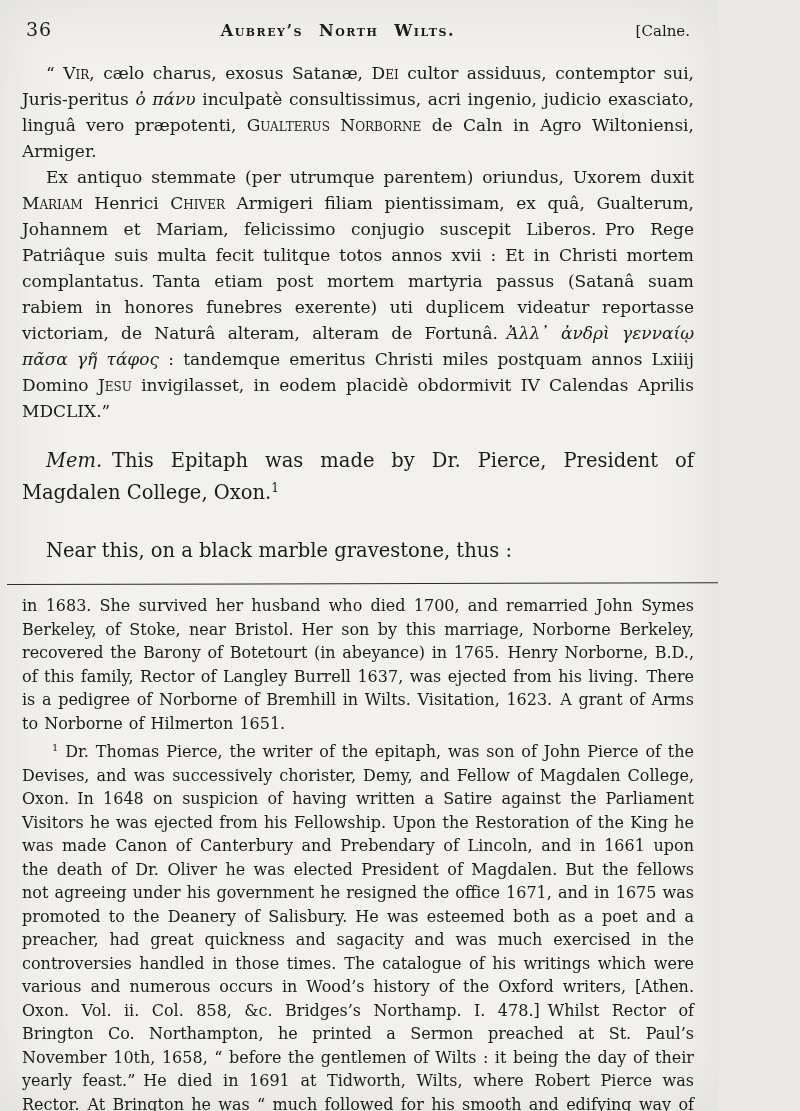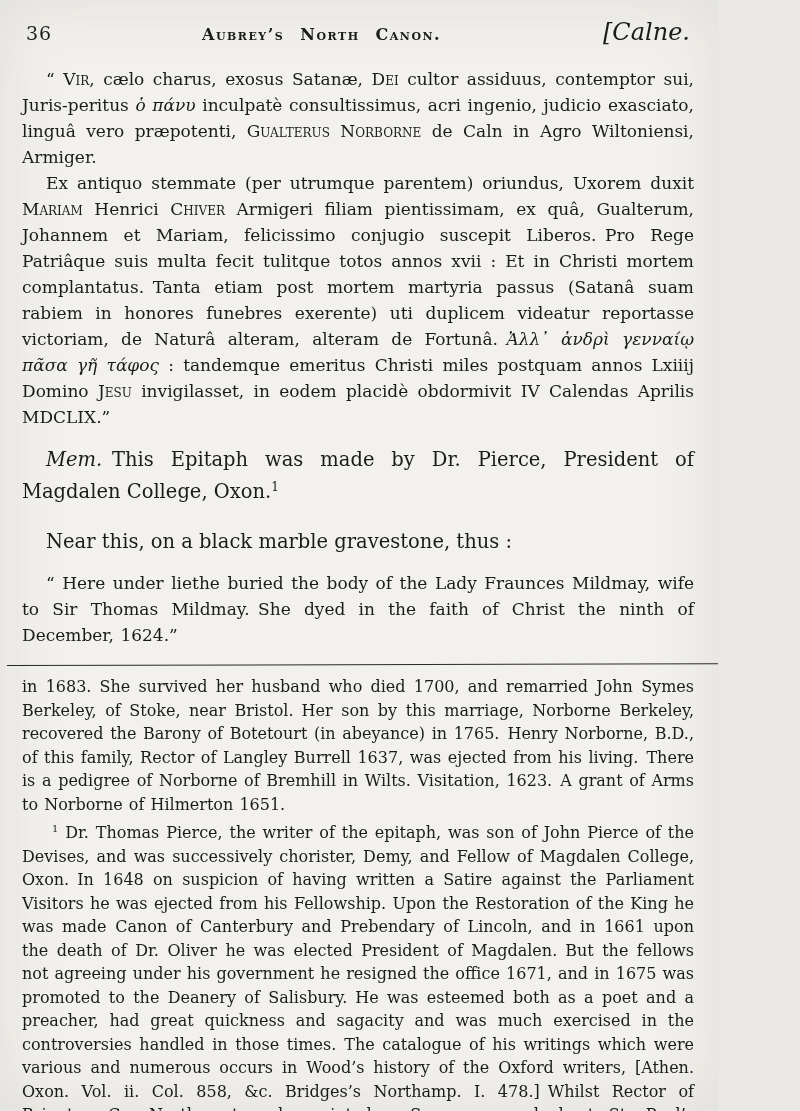--- a/index.html
+++ b/index.html
@@ -28,31 +28,31 @@
   }
   .pageno { font-size: 19px; letter-spacing: 1px; }
   .runtitle {
     font-variant: small-caps;
     font-weight: bold;
     font-size: 16px;
     letter-spacing: 1.5px;
     word-spacing: 9px;
     transform: translateX(-6px);
   }
-  .sidehead { font-style: italic; font-size: 24px; }
+  .sidehead { font-size: 15px; }
   
   .textblock { margin-top: 20px; }
   p { margin: 0; text-align: justify; }
   .q  { font-size: 17px; line-height: 26px; word-spacing: 1px; }
   .m  { font-size: 19.5px; line-height: 32px; }
   .fn { font-size: 16px;   line-height: 23.5px; word-spacing: 1px; }
   .ind1 { text-indent: 24px; }
   .ind2 { text-indent: 30px; }
-  .mt1 { margin-top: 14px; }
-  .mt2 { margin-top: 18px; }
+  .mt1 { margin-top: 21px; }
+  .mt2 { margin-top: 26px; }
   .mt3 { margin-top: 12px; }
   .sc { font-variant: small-caps; }
   .i  { font-style: italic; }
   sup { font-size: 0.62em; line-height: 0; vertical-align: super; }
   
   .fnrule {
     border: none;
     border-top: 1.5px solid #2a2a2a;
     width: 786px;
     margin: 16px 0 10px -15px;
@@ -60,30 +60,29 @@
   }
   .footblock p + p { margin-top: 5px; }
 </style>
 </head>
 <body>
 
 <div class="page">
 
   <div class="runhead">
     <span class="pageno">36</span>
-    <span class="runtitle">Aubrey’s North Canon.</span>
+    <span class="runtitle">Aubrey’s North Wilts.</span>
     <span class="sidehead">[Calne.</span>
   </div>
 
   <div class="textblock">
       <p class="q ind1"><span>“ </span><span class="sc">Vir</span><span>, cælo charus, exosus Satanæ, </span><span class="sc">Dei</span><span> cultor assiduus, contemptor sui, Juris-peritus </span><span class="i">ὁ πάνυ</span><span> inculpatè consultissimus, acri ingenio, judicio exasciato, linguâ vero præpotenti, </span><span class="sc">Gualterus Norborne</span><span> de Caln in Agro Wiltoniensi, Armiger.</span></p>
       <p class="q ind1"><span>Ex antiquo stemmate (per utrumque parentem) oriundus, Uxorem duxit </span><span class="sc">Mariam</span><span> Henrici </span><span class="sc">Chiver</span><span> Armigeri filiam pientissimam, ex quâ, Gualterum, Johannem et Mariam, felicissimo conjugio suscepit Liberos. Pro Rege Patriâque suis multa fecit tulitque totos annos xvii : Et in Christi mortem complantatus. Tanta etiam post mortem martyria passus (Satanâ suam rabiem in honores funebres exerente) uti duplicem videatur reportasse victoriam, de Naturâ alteram, alteram de Fortunâ. </span><span class="i">Ἀλλ᾽ ἀνδρὶ γενναίῳ πᾶσα γῆ τάφος</span><span> : tandemque emeritus Christi miles postquam annos Lxiiij Domino </span><span class="sc">Jesu</span><span> invigilasset, in eodem placidè obdormivit IV Calendas Aprilis MDCLIX.”</span></p>
       <p class="m ind1 mt1"><span class="i">Mem.</span><span> This Epitaph was made by Dr. Pierce, President of Magdalen College, Oxon.</span><sup>1</sup></p>
       <p class="m ind1 mt2"><span>Near this, on a black marble gravestone, thus :</span></p>
-      <p class="q ind1 mt3"><span>“ Here under liethe buried the body of the Lady Fraunces Mildmay, wife to Sir Thomas Mildmay. She dyed in the faith of Christ the ninth of December, 1624.”</span></p>
     </div>
 
   <hr class="fnrule">
 
   <div class="footblock">
       <p class="fn"><span>in 1683. She survived her husband who died 1700, and remarried John Symes Berkeley, of Stoke, near Bristol. Her son by this marriage, Norborne Berkeley, recovered the Barony of Botetourt (in abeyance) in 1765. Henry Norborne, B.D., of this family, Rector of Langley Burrell 1637, was ejected from his living. There is a pedigree of Norborne of Bremhill in Wilts. Visitation, 1623. A grant of Arms to Norborne of Hilmerton 1651.</span></p>
       <p class="fn ind2"><sup>1</sup><span> Dr. Thomas Pierce, the writer of the epitaph, was son of John Pierce of the Devises, and was successively chorister, Demy, and Fellow of Magdalen College, Oxon. In 1648 on suspicion of having written a Satire against the Parliament Visitors he was ejected from his Fellowship. Upon the Restoration of the King he was made Canon of Canterbury and Prebendary of Lincoln, and in 1661 upon the death of Dr. Oliver he was elected President of Magdalen. But the fellows not agreeing under his government he resigned the office 1671, and in 1675 was promoted to the Deanery of Salisbury. He was esteemed both as a poet and a preacher, had great quickness and sagacity and was much exercised in the controversies handled in those times. The catalogue of his writings which were various and numerous occurs in Wood’s history of the Oxford writers, [Athen. Oxon. Vol. ii. Col. 858, &amp;c. Bridges’s Northamp. I. 478.] Whilst Rector of Brington Co. Northampton, he printed a Sermon preached at St. Paul’s November 10th, 1658, “ before the gentlemen of Wilts : it being the day of their yearly feast.” He died in 1691 at Tidworth, Wilts, where Robert Pierce was Rector. At Brington he was “ much followed for his smooth and edifying way of preaching,” but says Mr. Baker the Historian of Northamptonshire [I. 92.] “ in his controversial writings there was more of the bitterness of gall than the smoothness of oil.” His scarce pamphlet called “ A Vindication of the King’s Sovereign rights,” relating to the patronage of the Prebends of Sarum, and printed at the end of Dr. Rawlinson’s Antiquities ’ of the Cathedral Church of Salisbury, is said to have hastened the death of Bishop Seth Ward, his opponent in that controversy.</span></p>
     </div>
 
 </div>

